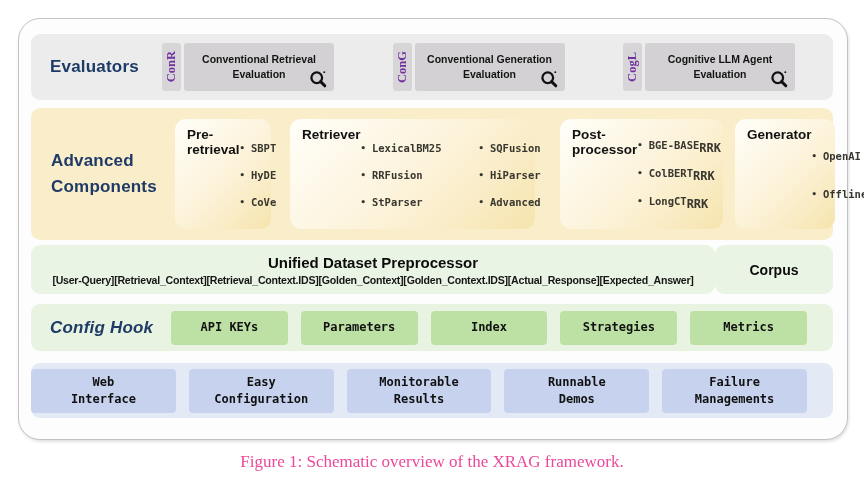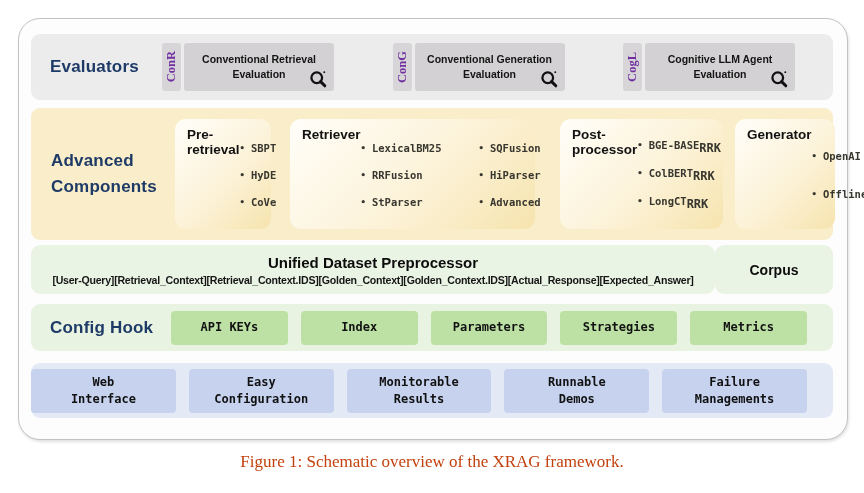--- a/index.html
+++ b/index.html
@@ -64,39 +64,39 @@
   }
   .udp-title{font-size:15px;font-weight:bold;color:#0c0c0c;}
   .udp-schema{font-size:10.6px;font-weight:bold;color:#151515;letter-spacing:-0.25px;white-space:nowrap;}
   .corpus-box{
     width:118px;background:#eaf4e5;border-radius:9px;display:flex;align-items:center;justify-content:center;
     font-size:14px;font-weight:bold;color:#0c0c0c;
   }
 
   
   .bar-row{display:flex;align-items:center;}
-  .bar-label{width:140px;padding-left:19px;box-sizing:border-box;flex:0 0 auto;white-space:nowrap;}
+  .bar-label{width:140px;padding-left:19px;box-sizing:border-box;flex:0 0 auto;white-space:nowrap;font-style:italic;}
   .bar-items{flex:1;display:flex;gap:13px;padding-right:26px;}
   .bar-box{
     flex:1;border-radius:4px;display:flex;flex-direction:column;align-items:center;justify-content:center;
     font-size:12px;font-weight:bold;color:#111;text-align:center;line-height:1.4;
   }
 
   
   .row-config{top:285px;height:47px;background:#e8f3e1;}
   .row-config .bar-box{height:34px;background:#bde0a5;}
 
   
   .row-board{top:344px;height:55px;background:#e4e9f6;}
   .row-board .bar-box{height:44px;background:#c6d2ee;}
 
   
   .caption{
     position:absolute;left:0;top:452px;width:864px;text-align:center;
-    font-family:"Liberation Serif",serif;font-size:17px;color:#c2410c;
+    font-family:"Liberation Serif",serif;font-size:17px;color:#ec4899;
   }
 
   .zoom-icon svg{display:block;}
 </style>
 </head>
 <body>
 
 <div class="card">
 
   <div class="row row-evaluators">
@@ -216,22 +216,22 @@
     </div>
     <div class="corpus-box">
       <span>Corpus</span>
     </div>
   </div>
 
   <div class="row row-config bar-row">
     <div class="bar-label navy-label">Config Hook</div>
     <div class="bar-items">
       <div class="bar-box mono">API KEYs</div>
+      <div class="bar-box mono">Parameters</div>
       <div class="bar-box mono">Index</div>
-      <div class="bar-box mono">Parameters</div>
       <div class="bar-box mono">Strategies</div>
       <div class="bar-box mono">Metrics</div>
     </div>
   </div>
 
   <div class="row row-board bar-row">
     <div class="bar-items">
       <div class="bar-box mono">
         <span>Web</span>
         <span>Interface</span>

